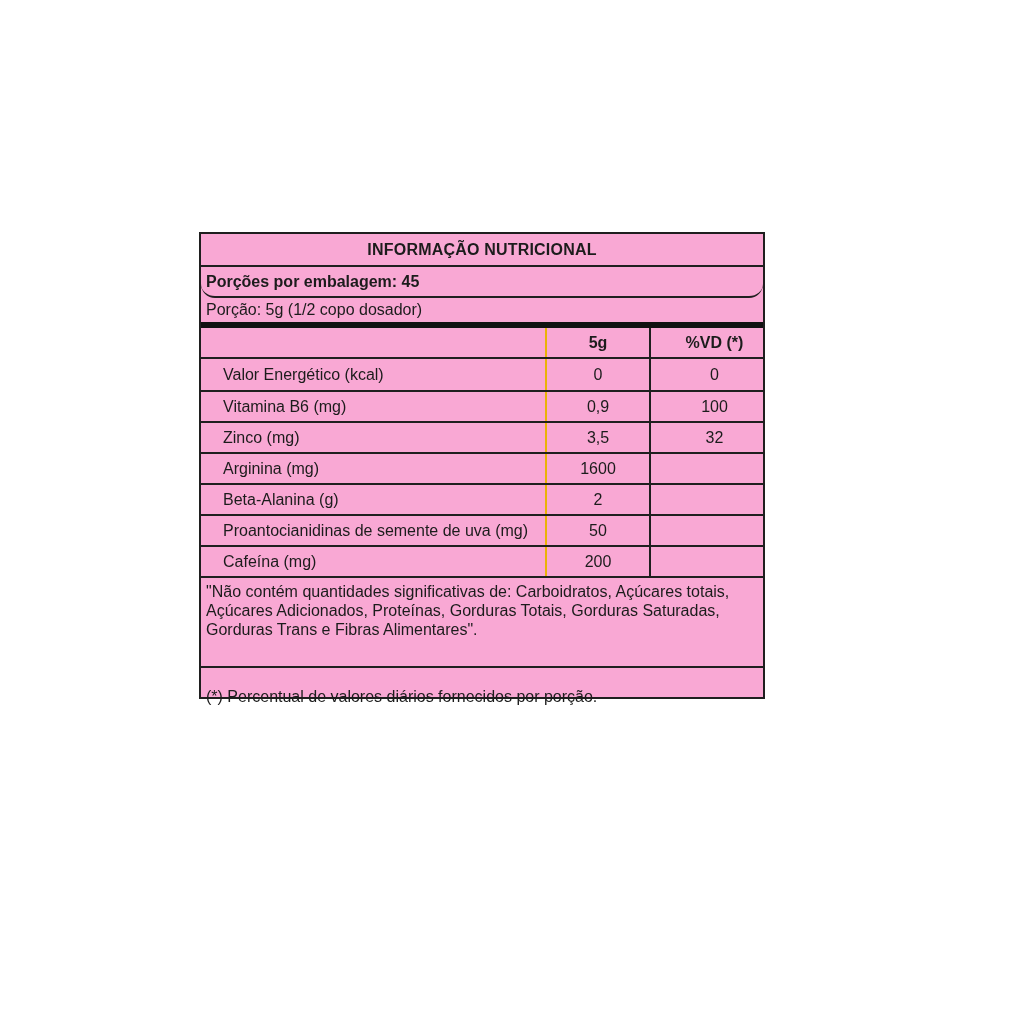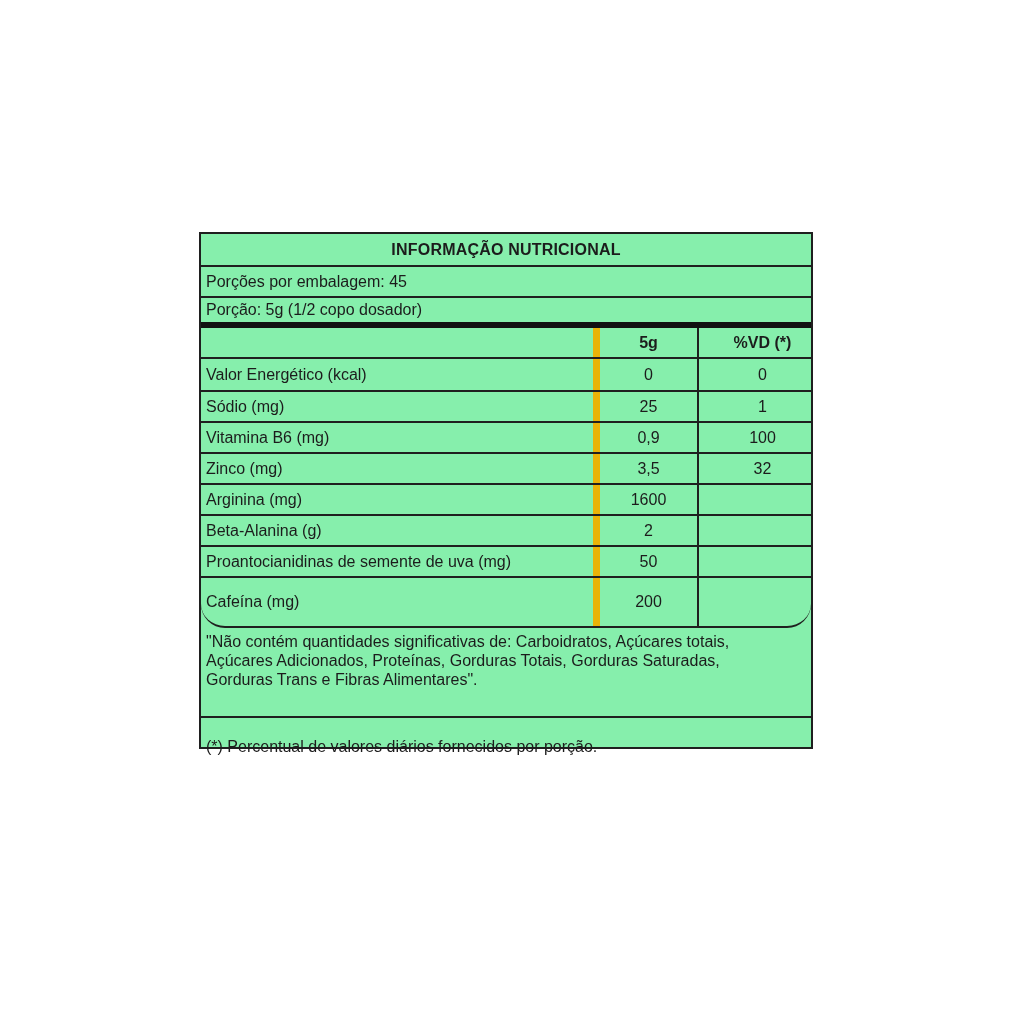--- a/index.html
+++ b/index.html
@@ -9,63 +9,64 @@
     width: 1024px;
     height: 1024px;
     background: #ffffff;
     font-family: "Liberation Sans", sans-serif;
     color: #1c1c1c;
   }
   .label {
     position: absolute;
     left: 199px;
     top: 232px;
-    width: 614px;
+    width: 566px;
     border: 2px solid #1f1f1f;
-    background: #86efac;
+    background: #f9a8d4;
   }
   .row {
     border-bottom: 2px solid #1f1f1f;
     display: flex;
     align-items: center;
     font-size: 16px;
   }
   .title-row {
     height: 33px;
     justify-content: center;
     font-weight: bold;
     letter-spacing: 0.2px;
   }
   .servings-row {
     height: 31px;
-    font-weight: normal;
+    font-weight: bold;
     padding-left: 5px;
+    border-radius: 14px;
   }
   .serving-row {
     height: 30px;
     font-weight: normal;
     padding-left: 5px;
     border-bottom: 6px solid #111111;
   }
   .grid-row {
     display: flex;
     align-items: stretch;
     border-bottom: 2px solid #1f1f1f;
     font-size: 16px;
   }
   .grid-row .c1 {
     flex: 1 1 auto;
     display: flex;
     align-items: center;
-    padding-left: 5px;
+    padding-left: 22px;
   }
   .grid-row .c2 {
     width: 104px;
     flex: 0 0 104px;
-    border-left: 7px solid #eab308;
+    border-left: 2px solid #eab308;
     display: flex;
     align-items: center;
     justify-content: center;
   }
   .grid-row .c3 {
     width: 114px;
     flex: 0 0 114px;
     border-left: 2px solid #1f1f1f;
     display: flex;
     align-items: center;
@@ -109,25 +110,20 @@
       <div class="c3">%VD (*)</div>
     </div>
 
     <div id="rows">
         <div class="grid-row data-row">
           <div class="c1">Valor Energético (kcal)</div>
           <div class="c2">0</div>
           <div class="c3">0</div>
         </div>
         <div class="grid-row data-row">
-          <div class="c1">Sódio (mg)</div>
-          <div class="c2">25</div>
-          <div class="c3">1</div>
-        </div>
-        <div class="grid-row data-row">
           <div class="c1">Vitamina B6 (mg)</div>
           <div class="c2">0,9</div>
           <div class="c3">100</div>
         </div>
         <div class="grid-row data-row">
           <div class="c1">Zinco (mg)</div>
           <div class="c2">3,5</div>
           <div class="c3">32</div>
         </div>
         <div class="grid-row data-row">

